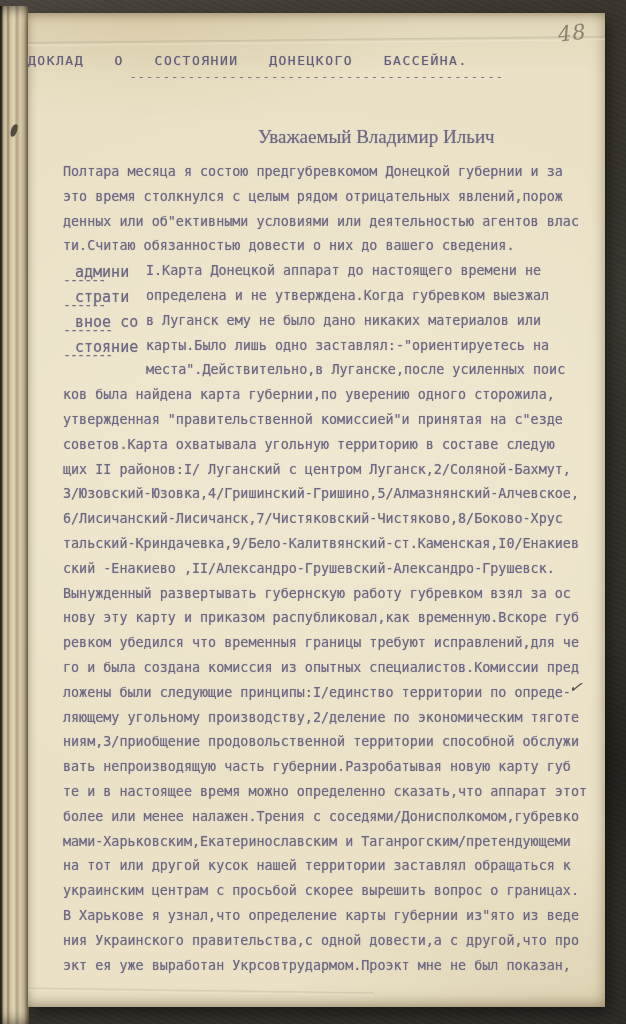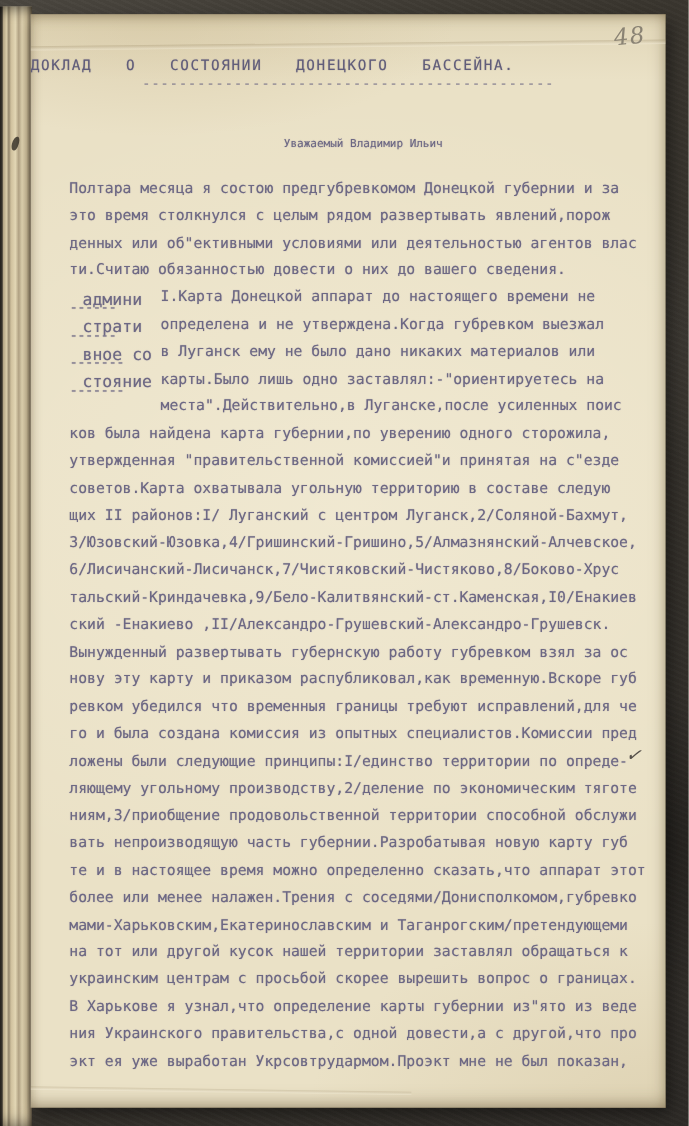--- a/index.html
+++ b/index.html
@@ -83,21 +83,21 @@
     color:#615d7a;text-shadow:0 0 1px rgba(97,93,122,0.6);
   }
   .doc-title-underline{
     position:absolute;left:0;top:56px;width:100%;text-align:center;
     font-size:13px;letter-spacing:0.5px;white-space:pre;
     color:#6d6884;opacity:.85;
   }
 
   .salutation{
     position:absolute;left:230px;top:113px;
-    font-size:10px;white-space:pre;
+    font-size:19px;white-space:pre;font-family:Liberation Serif, serif;
   }
 
   .body-lines{position:absolute;left:0;top:151px;width:100%;}
   .line-row{position:relative;height:24.8px;}
   .line-text{position:absolute;left:35px;top:0;font-size:13.4px;white-space:pre;text-align:right;}
   .line-text.indent{left:118px;}
   .margin-note{position:absolute;left:47px;top:0;font-size:15px;white-space:pre;}
   .margin-note-dashes{position:absolute;left:35px;top:10px;font-size:13.4px;letter-spacing:-1px;white-space:pre;opacity:.9;}
 
   .checkmark{
@@ -133,21 +133,21 @@
     <div class="doc-title ink">ДОКЛАД  О  СОСТОЯНИИ  ДОНЕЦКОГО  БАССЕЙНА.</div>
     <div class="doc-title-underline">---------------------------------------------</div>
 
     <div class="salutation ink">Уважаемый Владимир Ильич</div>
 
     <div class="body-lines ink">
         <div class="line-row">
           <span class="line-text">Полтара месяца я состою предгубревкомом Донецкой губернии и за</span>
         </div>
         <div class="line-row">
-          <span class="line-text">это время столкнулся с целым рядом развертывать явлений,порож</span>
+          <span class="line-text">это время столкнулся с целым рядом отрицательных явлений,порож</span>
         </div>
         <div class="line-row">
           <span class="line-text">денных или об"ективными условиями или деятельностью агентов влас</span>
         </div>
         <div class="line-row">
           <span class="line-text">ти.Считаю обязанностью довести о них до вашего сведения.</span>
         </div>
         <div class="line-row">
           <span class="margin-note">админи</span>
           <span class="margin-note-dashes">------</span>

